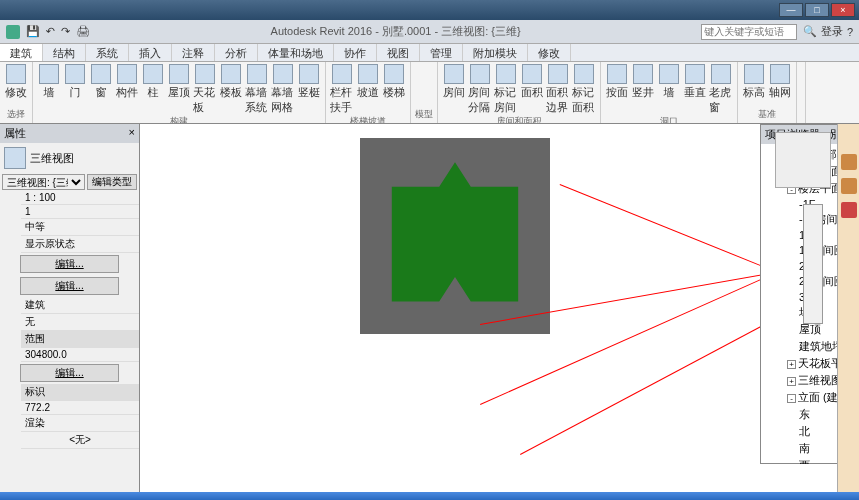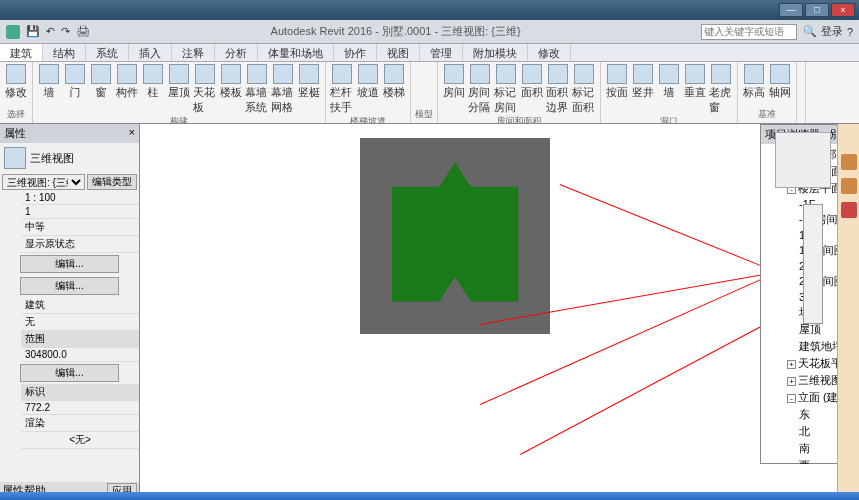--- a/index.html
+++ b/index.html
@@ -26,21 +26,21 @@
 .props { width: 140px; background: #f0f0f0; border-right: 1px solid #888; display: flex; flex-direction: column; }
 .props .hdr { background: #d0d4da; padding: 2px 4px; font-size: 11px; display: flex; gap: 24px; }
 .props .hdr .x { margin-left: auto; }
 .props .type-row { display: flex; align-items: center; padding: 4px; gap: 4px; }
 .props .cube { width: 22px; height: 22px; background: #cde; border: 1px solid #89a; }
 .props select, .props input { width: 100%; font-size: 10px; border: 1px solid #999; }
 .props .row { display: flex; padding: 1px 2px; gap: 2px; }
 .props .row select { flex: 1; }
 .props .ebtn { padding: 0 4px; background: #ddd; border: 1px solid #999; font-size: 10px; }
 .props .field { padding: 1px 4px; border-bottom: 1px solid #ddd; font-size: 10px; margin-left: 21px; }
-.props .ebtn-w { margin: 2px 20px; text-align: center; background: #ddd; border: 1px solid #999; font-size: 10px; padding: 1px; }
+.props .ebtn-w { margin: 2px 20px; text-align: center; background: #ddd; border: 1px solid #999; font-size: 10px; padding: 1px; text-decoration: underline; }
 .canvas { flex: 1; background: #fff; position: relative; }
 .canvas .model { position: absolute; left: 220px; top: 14px; width: 190px; height: 196px; background: #666; }
 .canvas .building { position: absolute; inset: 16px; background: #1a7a1a; clip-path: polygon(10% 20%, 40% 20%, 50% 5%, 60% 20%, 90% 20%, 90% 90%, 60% 90%, 50% 75%, 40% 90%, 10% 90%); }
 .canvas .arrow-line { position: absolute; border-top: 1px solid #f00; transform-origin: 0 0; }
 .browser { position: absolute; left: 620px; top: 0; width: 140px; height: 340px; background: #fff; border: 1px solid #888; font-size: 10px; }
 .browser .bhdr { background: #d0d4da; padding: 2px 4px; display: flex; }
 .browser .tree { padding: 2px; overflow: auto; height: 320px; }
 .browser .node { padding: 1px 0 1px 12px; white-space: nowrap; }
 .browser .node.l2 { padding-left: 24px; }
 .browser .node.l3 { padding-left: 36px; }
@@ -264,24 +264,20 @@
     <div class="ebtn-w">编辑...</div>
     <div class="field">建筑</div>
     <div class="field">无</div>
     <div class="field" style="background:#ddd">范围</div>
     <div class="field">304800.0</div>
     <div class="ebtn-w">编辑...</div>
     <div class="field" style="background:#ddd">标识</div>
     <div class="field">772.2</div>
     <div class="field">渲染</div>
     <div class="field" style="text-align:center">&lt;无&gt;</div>
-    <div class="row" style="margin-top:auto;background:#ddd">
-      <span>属性帮助</span>
-      <span style="margin-left:auto" class="ebtn">应用</span>
-    </div>
   </div>
 
   <div class="canvas">
     <div class="model">
       <div class="building"></div>
     </div>
     <div class="arrow-line" style="left:420px;top:60px;width:220px;transform:rotate(22deg)"></div>
     <div class="arrow-line" style="left:340px;top:200px;width:310px;transform:rotate(-10deg)"></div>
     <div class="arrow-line" style="left:340px;top:280px;width:310px;transform:rotate(-24deg)"></div>
     <div class="arrow-line" style="left:380px;top:330px;width:280px;transform:rotate(-28deg)"></div>

